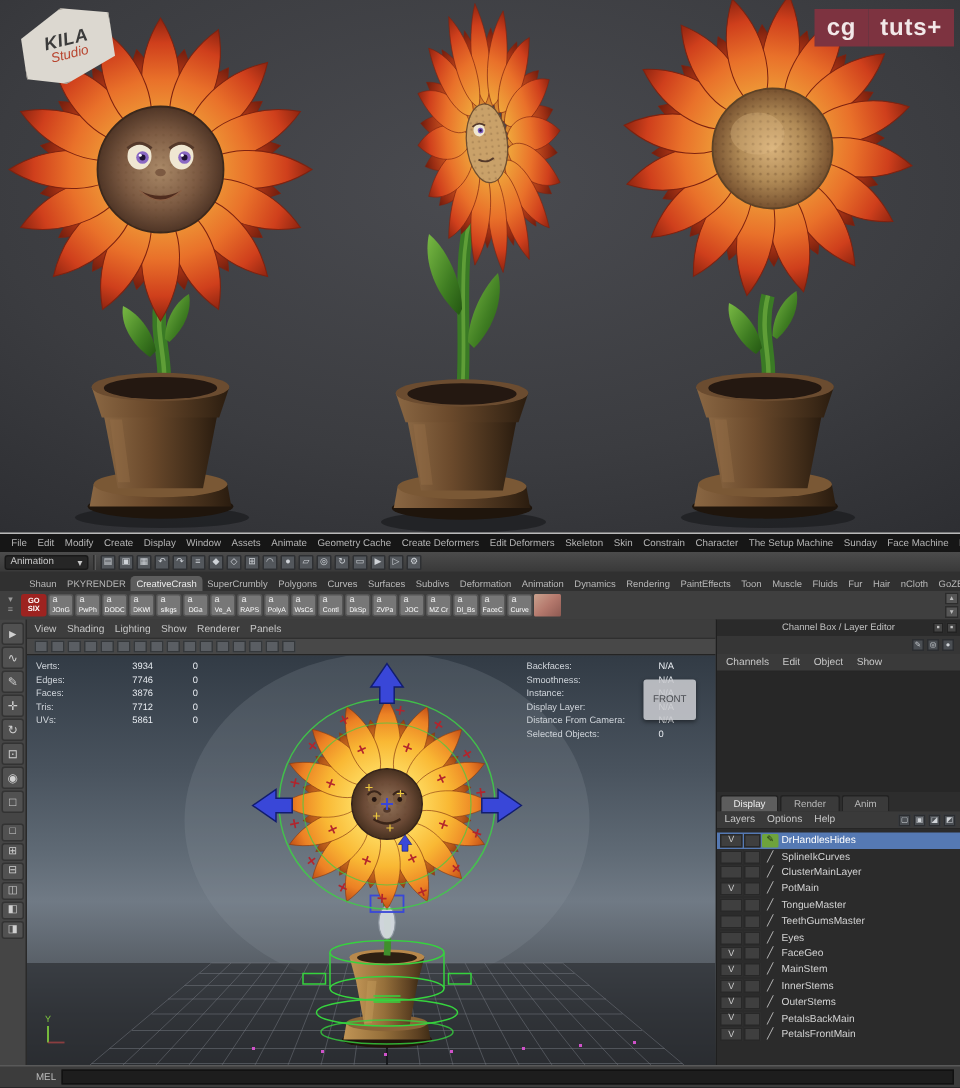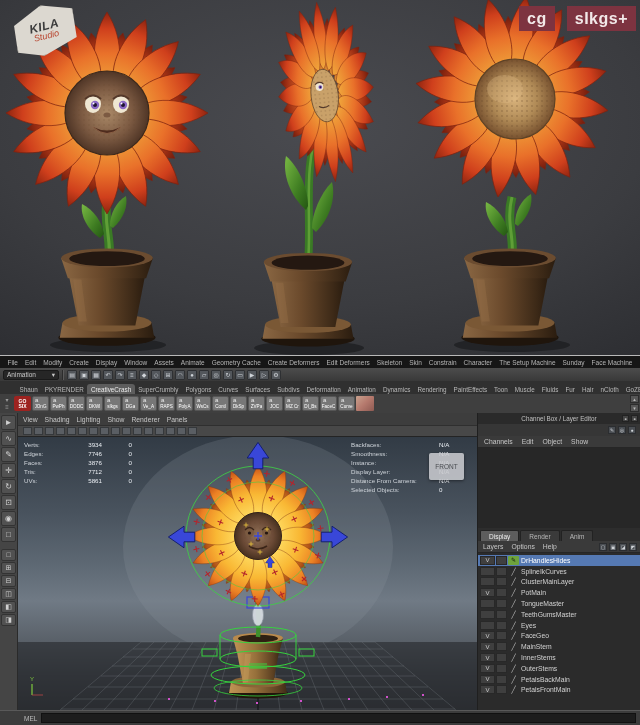--- a/index.html
+++ b/index.html
@@ -8,21 +8,21 @@
   
   .render{position:absolute;top:0;left:0;width:640px;height:355px;}
   .bgart{position:absolute;top:0;left:0;}
   .badge{position:absolute;top:4px;left:12px;width:66px;height:52px;transform:rotate(-14deg);}
   .badge-shape{width:100%;height:100%;background:#dcd8d0;
      clip-path:polygon(6% 28%,52% 2%,98% 22%,94% 78%,40% 98%,2% 80%);
      display:flex;flex-direction:column;align-items:center;justify-content:center;
      box-shadow:inset 0 0 0 2px #9a968e;}
   .badge-l1{font-size:12px;font-weight:bold;font-style:italic;color:#3b3b3b;letter-spacing:.5px;line-height:12px;}
   .badge-l2{font-size:9px;font-style:italic;color:#b8442e;line-height:9px;}
-  .logos{position:absolute;top:6px;right:4px;display:flex;gap:12px;}
+  .logos{position:absolute;top:6px;right:4px;display:flex;gap:0;}
   .logo{height:25px;background:#7d3340;color:#f2e8e8;font-weight:bold;font-size:16px;
         display:flex;align-items:center;justify-content:center;padding:0 8px;letter-spacing:.5px;}
   
   #maya{position:absolute;top:355px;left:0;width:640px;height:370px;background:#3d3d3d;
         border-top:1px solid #b9b9b9;box-sizing:border-box;}
   #maya *{box-sizing:border-box;}
   .menubar{position:absolute;top:0;left:0;right:0;height:12px;background:#161616;
         display:flex;align-items:center;padding-left:4px;overflow:hidden;}
   .m-item{font-size:6.5px;color:#b4b4b4;margin:0 3.5px;white-space:nowrap;}
   .statusline{position:absolute;top:12px;left:0;right:0;height:13px;
@@ -296,21 +296,21 @@
     </svg>
 
     <div class="badge">
       <div class="badge-shape">
         <span class="badge-l1">KILA</span>
         <span class="badge-l2">Studio</span>
       </div>
     </div>
     <div class="logos">
       <div class="logo">cg</div>
-      <div class="logo">sIkgs+</div>
+      <div class="logo">tuts+</div>
     </div>
   </div>
 
   <div id="maya">
 
     <div class="menubar">
 
     <span class="m-item">File</span>
         <span class="m-item">Edit</span>
         <span class="m-item">Modify</span>

